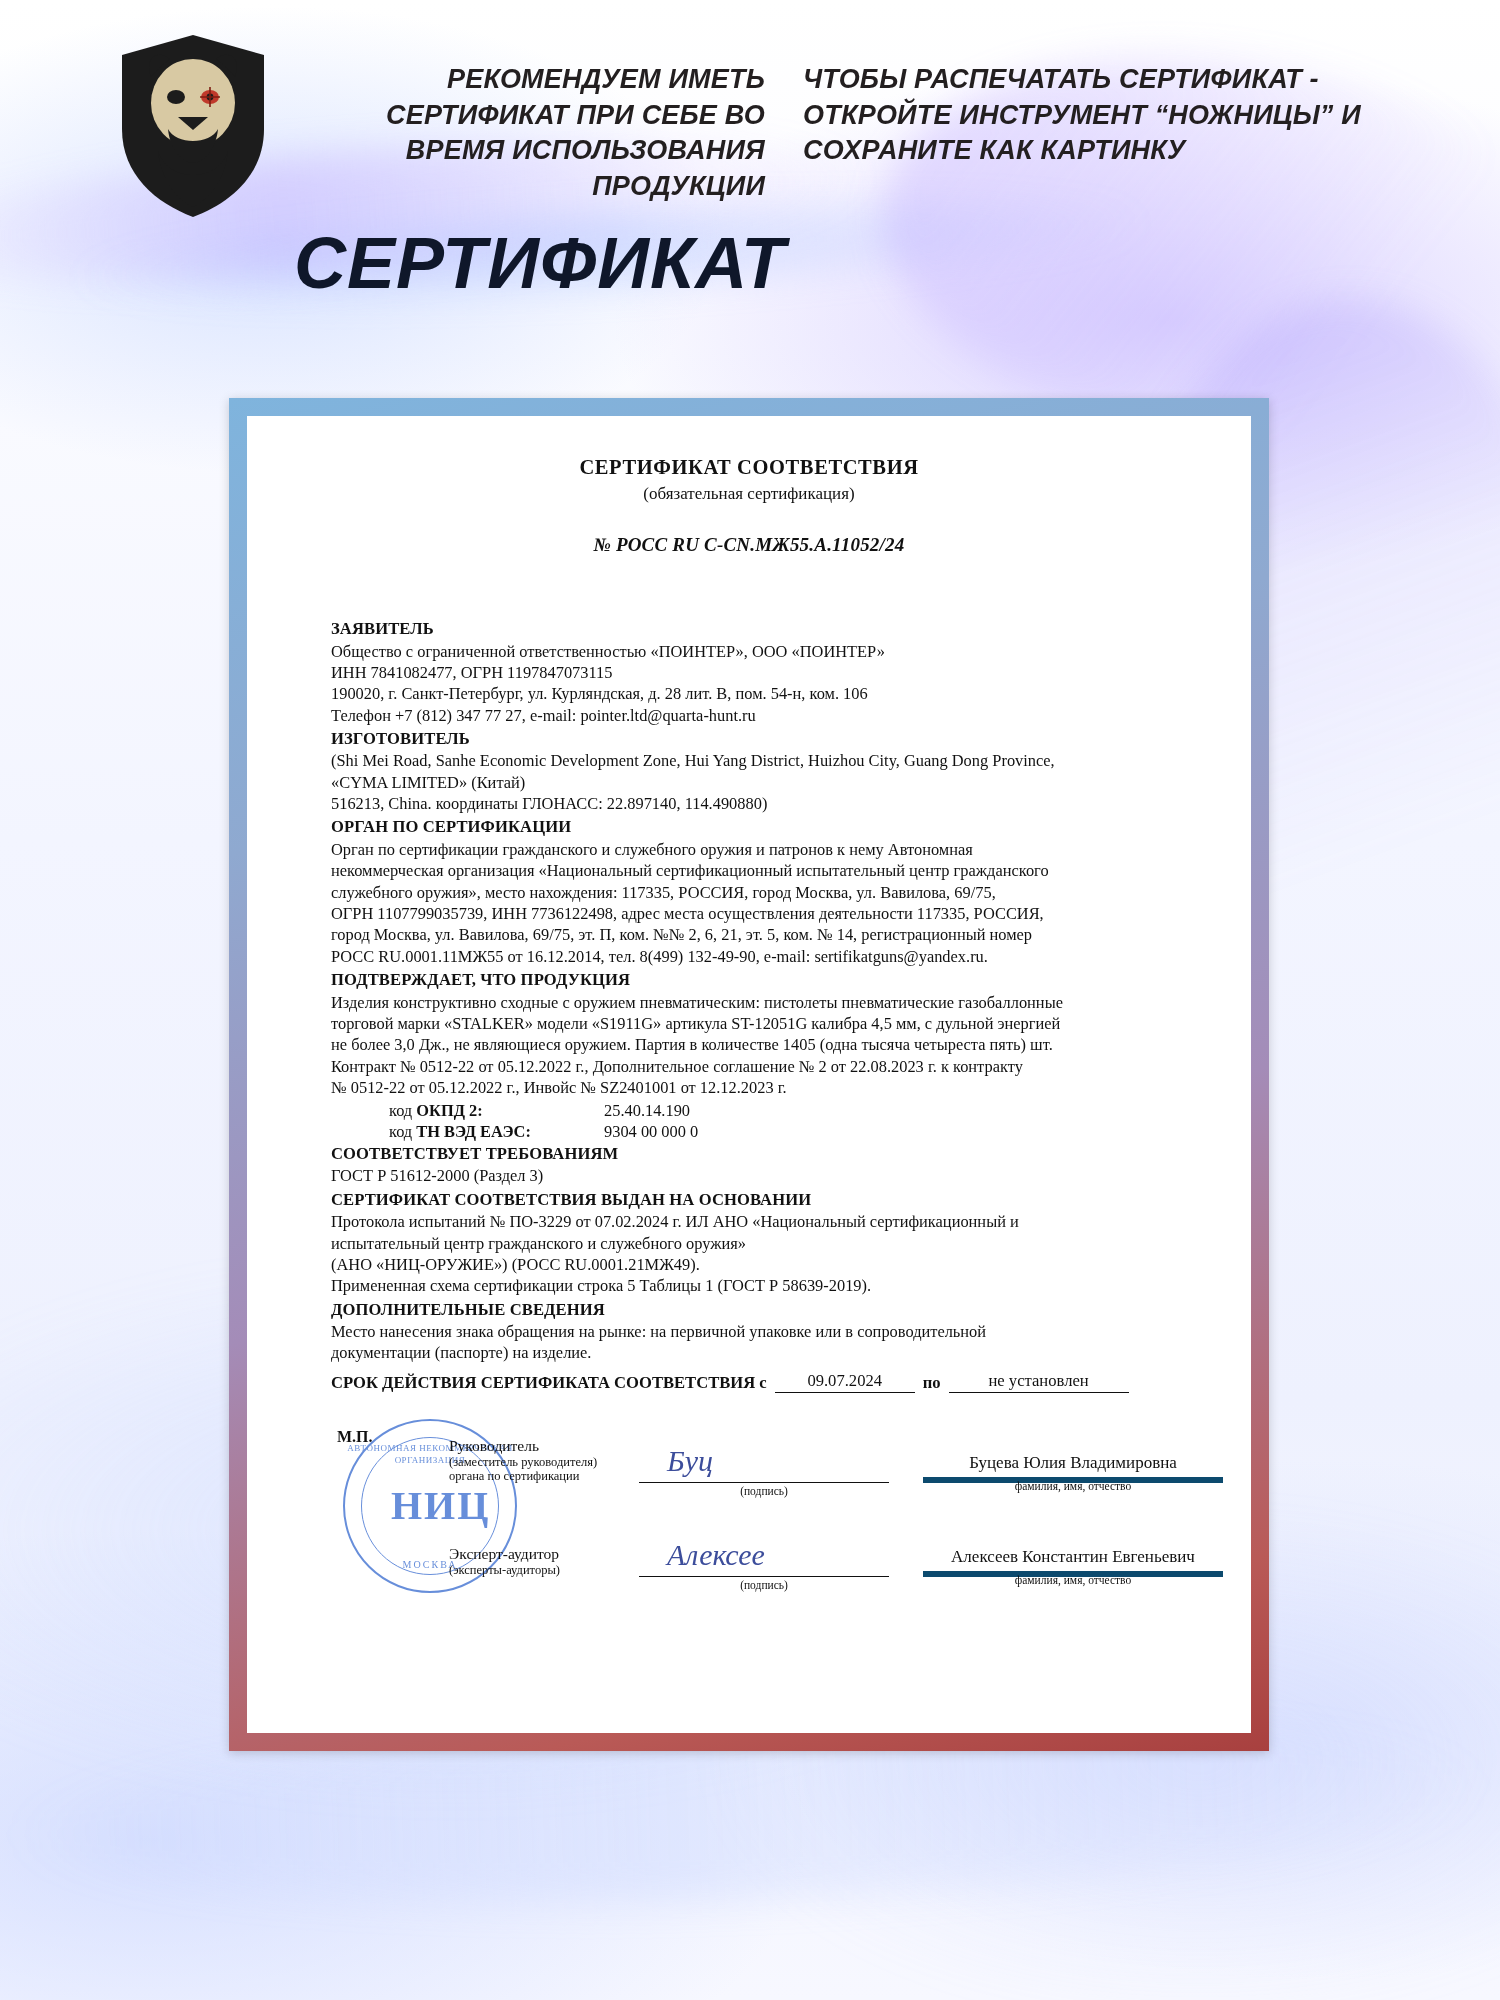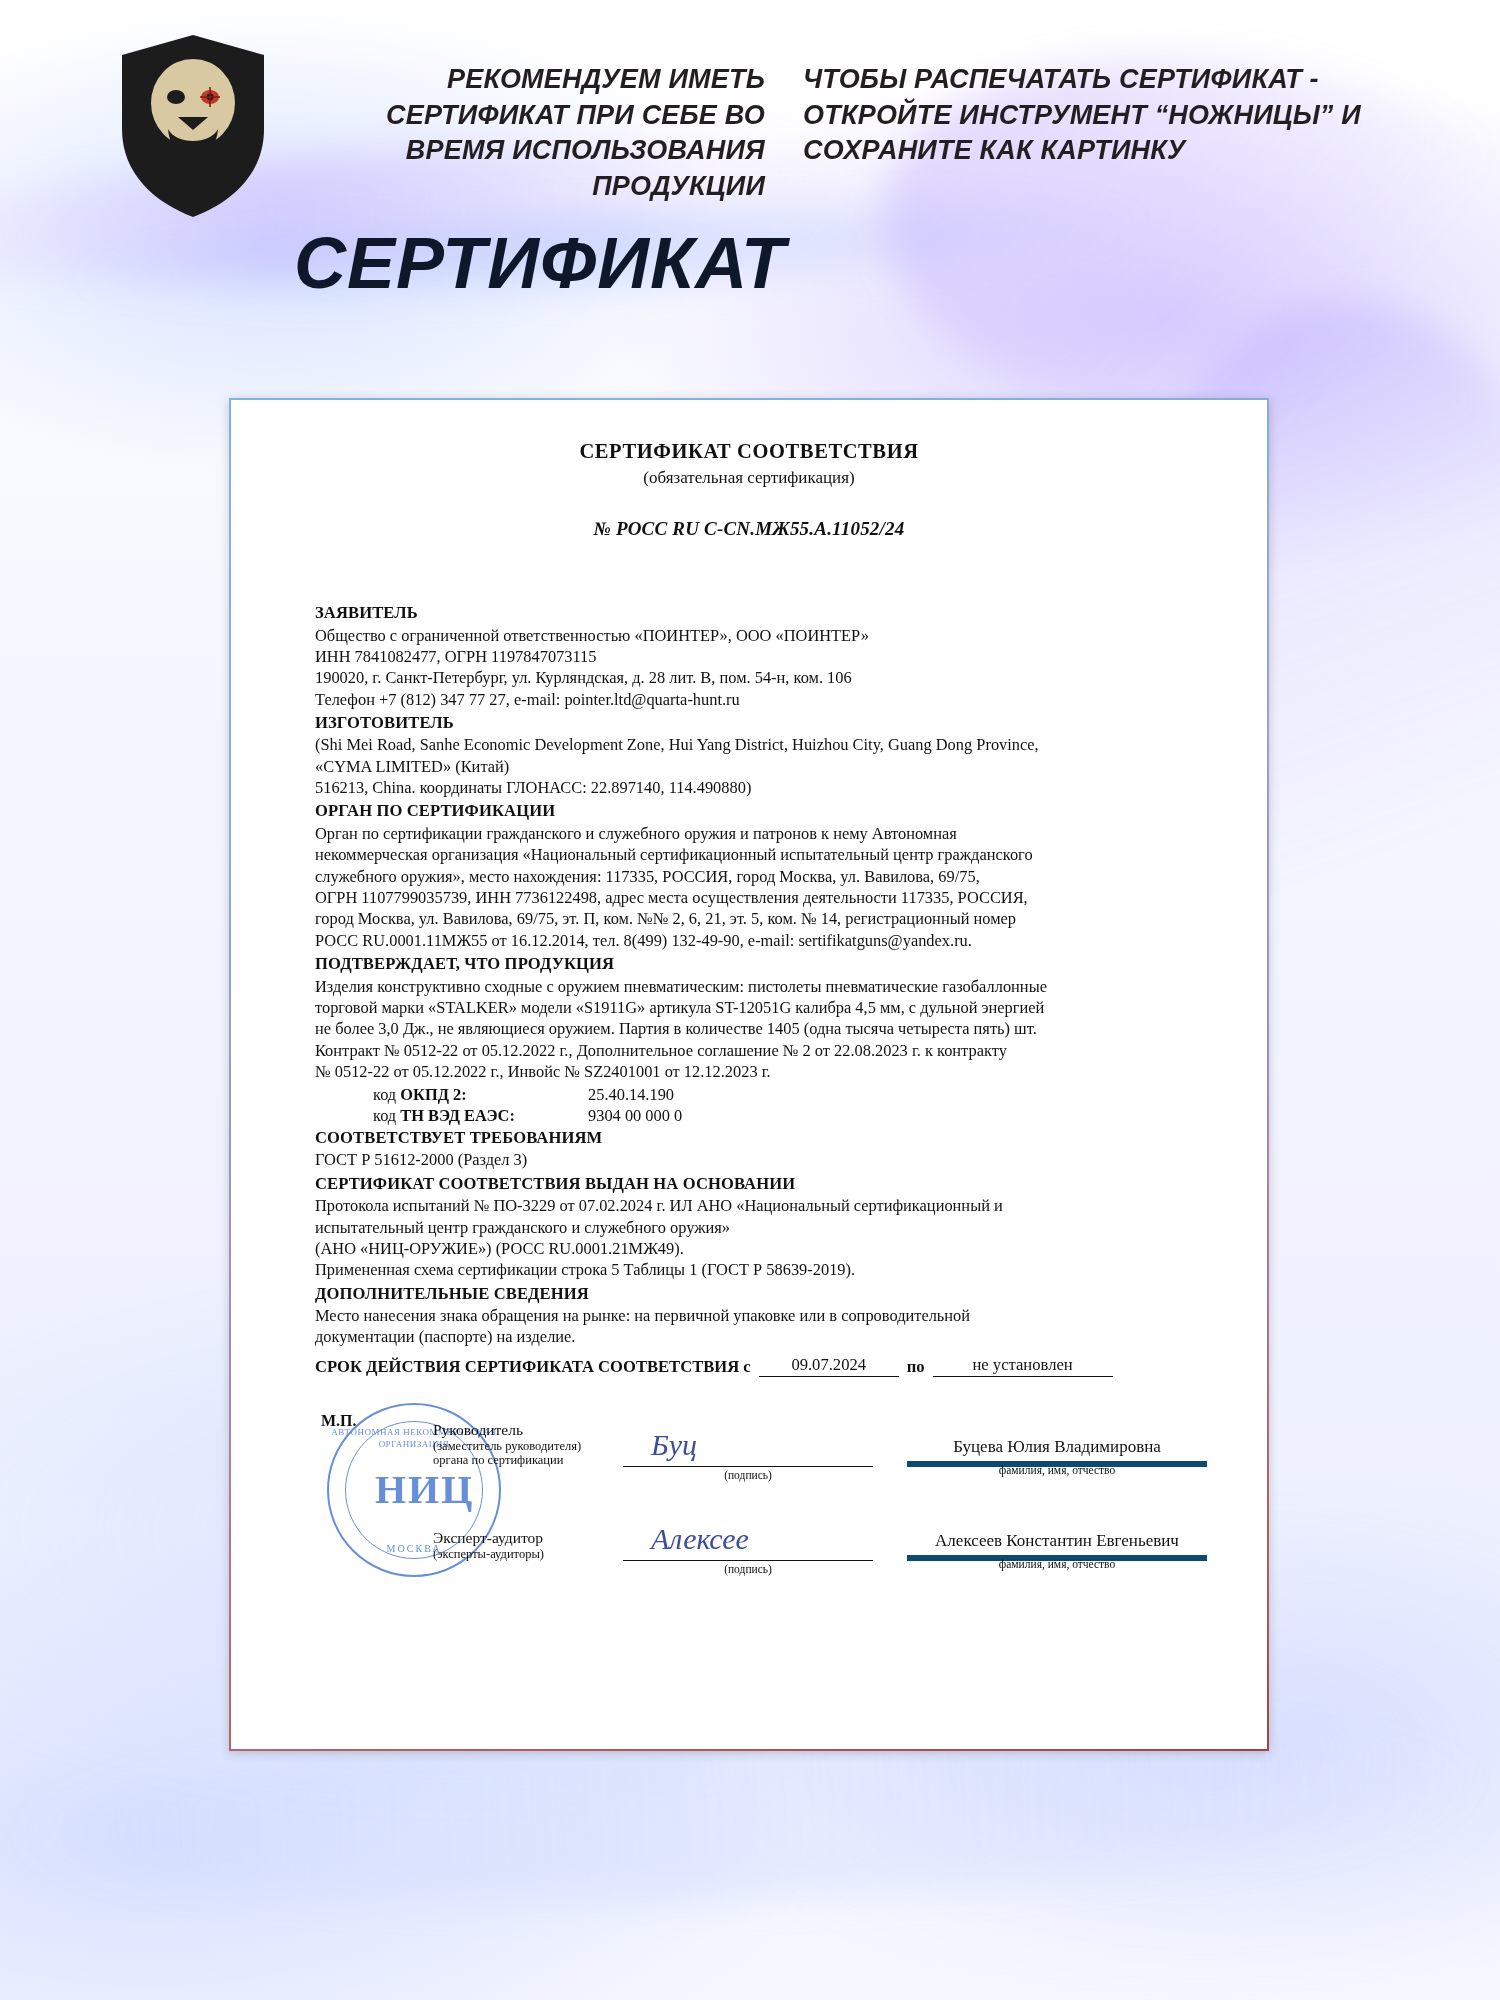--- a/index.html
+++ b/index.html
@@ -81,21 +81,21 @@
     letter-spacing: 1px;
     color: #0f172a;
   }
 
   
   .cert-frame {
     position: absolute;
     left: 229px; top: 398px;
     width: 1040px;
     height: 1353px;
-    padding: 2px;
+    padding: 18px;
     box-sizing: border-box;
     background: linear-gradient(165deg, #7fb4dd 0%, #8fa9d0 28%, #a48cb8 58%, #b95a57 88%, #a8403f 100%);
     box-shadow: 0 2px 10px rgba(0,0,0,.18);
   }
   .cert-page {
     width: 100%;
     height: 100%;
     background: #ffffff;
     box-sizing: border-box;
     padding: 40px 52px 20px 52px;

